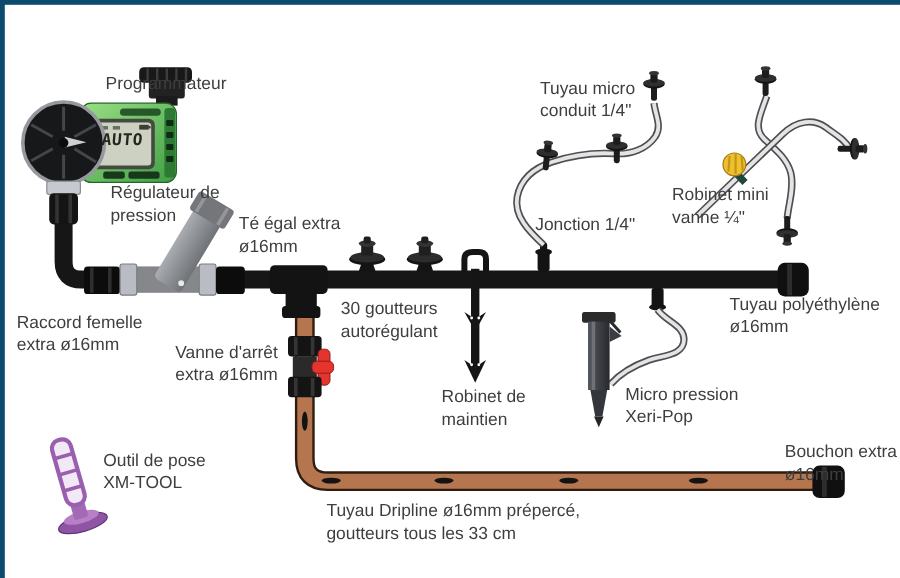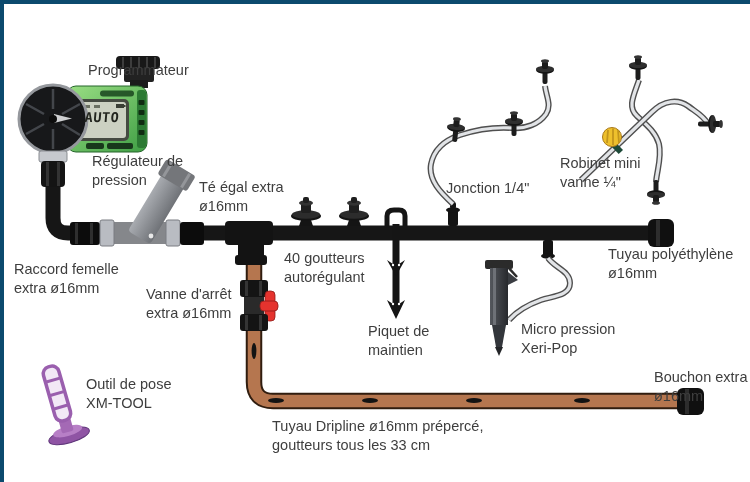--- a/index.html
+++ b/index.html
@@ -256,26 +256,28 @@
   </g>
 </svg>
 
 <div class="lbl" style="left:84px;top:57px">Programmateur</div>
 <div class="lbl" style="left:88px;top:148px">Régulateur de
 pression</div>
 <div class="lbl" style="left:10px;top:256px">Raccord femelle
 extra ø16mm</div>
 <div class="lbl" style="left:195px;top:174px">Té égal extra
 ø16mm</div>
-<div class="lbl" style="left:280px;top:245px">40 goutteurs
+<div class="lbl" style="left:280px;top:245px">30 goutteurs
 autorégulant</div>
 <div class="lbl" style="left:142px;top:281px">Vanne d'arrêt
 extra ø16mm</div>
-<div class="lbl" style="left:364px;top:318px">Piquet de
+<div class="lbl" style="left:364px;top:318px">Robinet de
 maintien</div>
+<div class="lbl" style="left:446px;top:61px">Tuyau micro
+conduit 1/4"</div>
 <div class="lbl" style="left:442px;top:175px">Jonction 1/4"</div>
 <div class="lbl" style="left:556px;top:150px">Robinet mini
 vanne ¼"</div>
 <div class="lbl" style="left:604px;top:241px">Tuyau polyéthylène
 ø16mm</div>
 <div class="lbl" style="left:517px;top:316px">Micro pression
 Xeri-Pop</div>
 <div class="lbl" style="left:650px;top:364px">Bouchon extra
 ø16mm</div>
 <div class="lbl" style="left:82px;top:371px">Outil de pose

